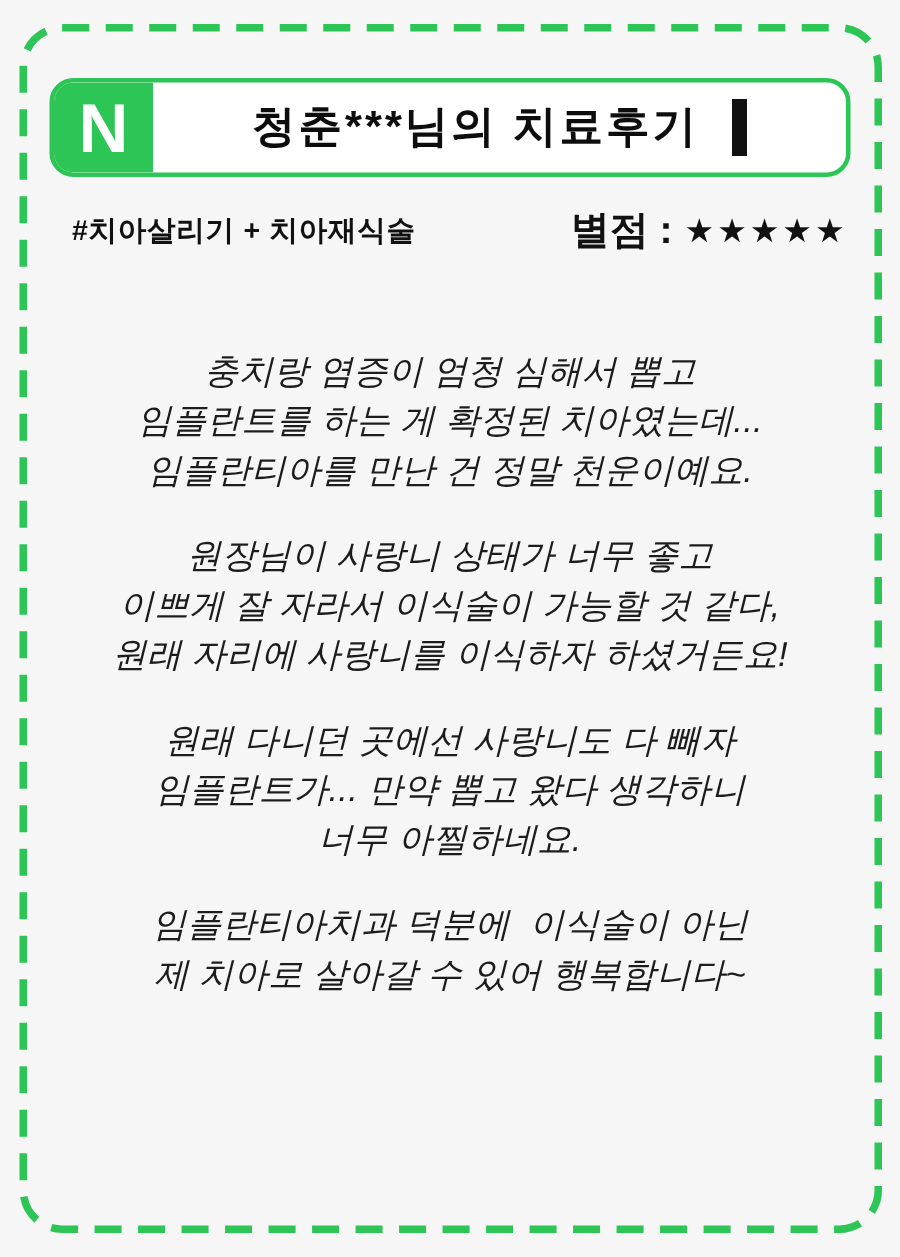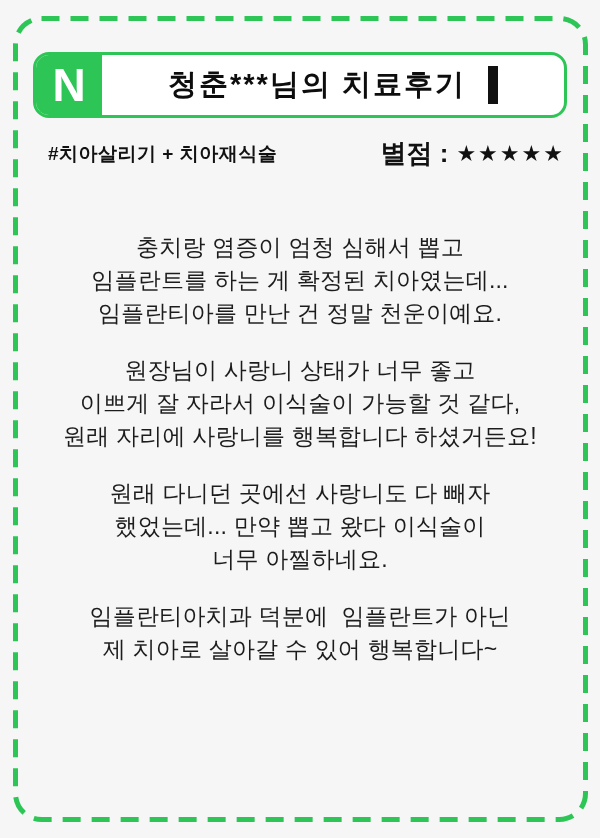--- a/index.html
+++ b/index.html
@@ -90,20 +90,21 @@
     color: #111111;
     letter-spacing: 2px;
     line-height: 1;
   }
 
   
   .review-body {
     margin-top: 60px;
     padding: 0 30px;
     text-align: center;
+    font-style: italic;
   }
   .review-body p {
     font-size: 23px;
     line-height: 33px;
     color: #1c1c1c;
     white-space: pre-wrap;
     margin-bottom: 24px;
     letter-spacing: 0.2px;
   }
   .review-body p:last-child { margin-bottom: 0; }
@@ -134,21 +135,21 @@
       <span class="rating-stars">★★★★★</span>
     </span>
   </div>
 
   <div class="review-body">
     <p>충치랑 염증이 엄청 심해서 뽑고
 임플란트를 하는 게 확정된 치아였는데...
 임플란티아를 만난 건 정말 천운이예요.</p>
     <p>원장님이 사랑니 상태가 너무 좋고
 이쁘게 잘 자라서 이식술이 가능할 것 같다,
-원래 자리에 사랑니를 행복합니다 하셨거든요!</p>
+원래 자리에 사랑니를 이식하자 하셨거든요!</p>
     <p>원래 다니던 곳에선 사랑니도 다 빼자
-했었는데... 만약 뽑고 왔다 이식술이
+임플란트가... 만약 뽑고 왔다 생각하니
 너무 아찔하네요.</p>
-    <p>임플란티아치과 덕분에  임플란트가 아닌
+    <p>임플란티아치과 덕분에  이식술이 아닌
 제 치아로 살아갈 수 있어 행복합니다~</p>
   </div>
 
 </div>
 
 </body></html>

